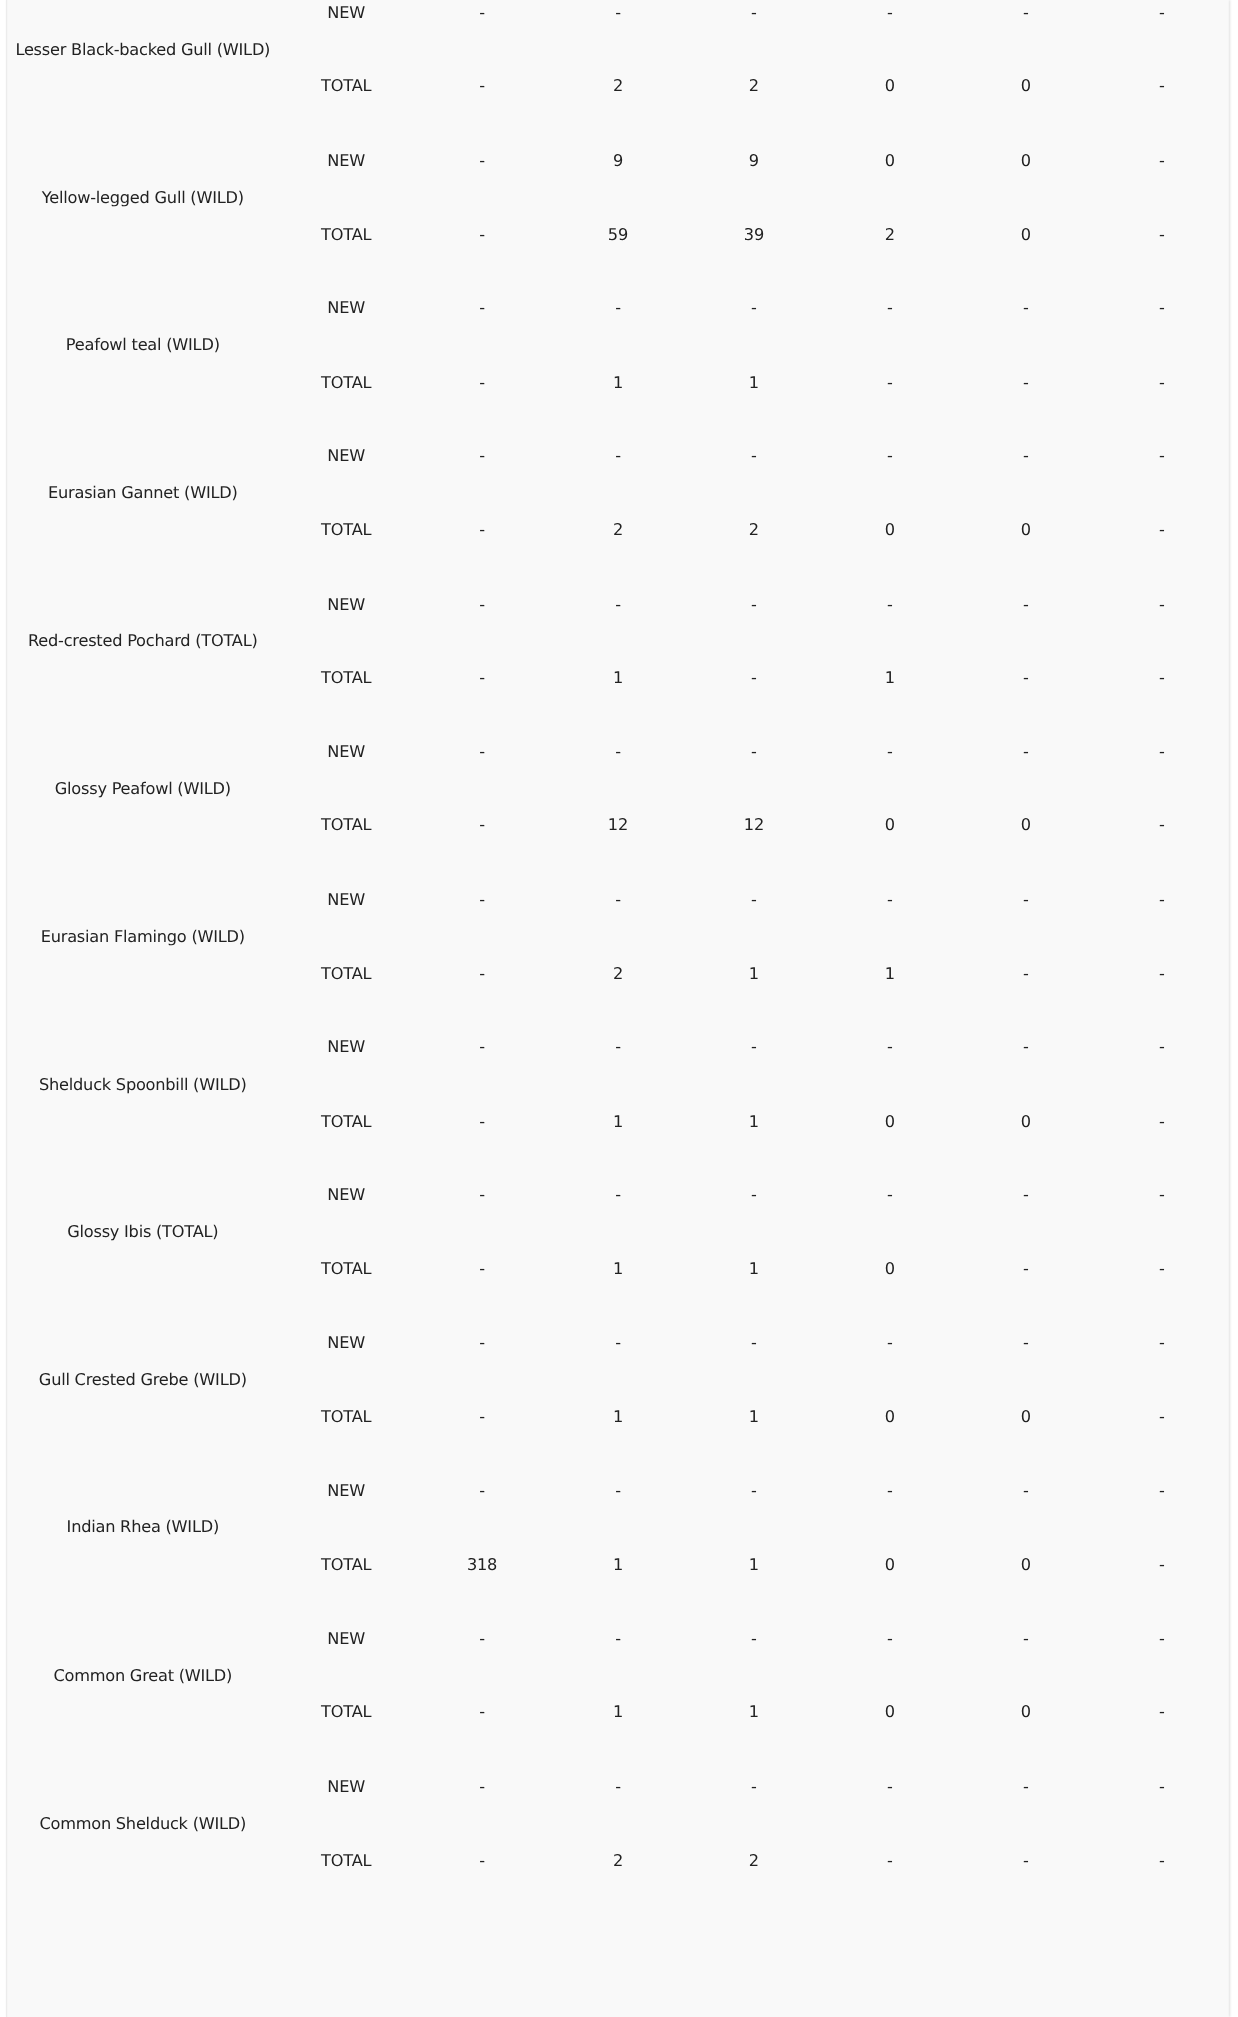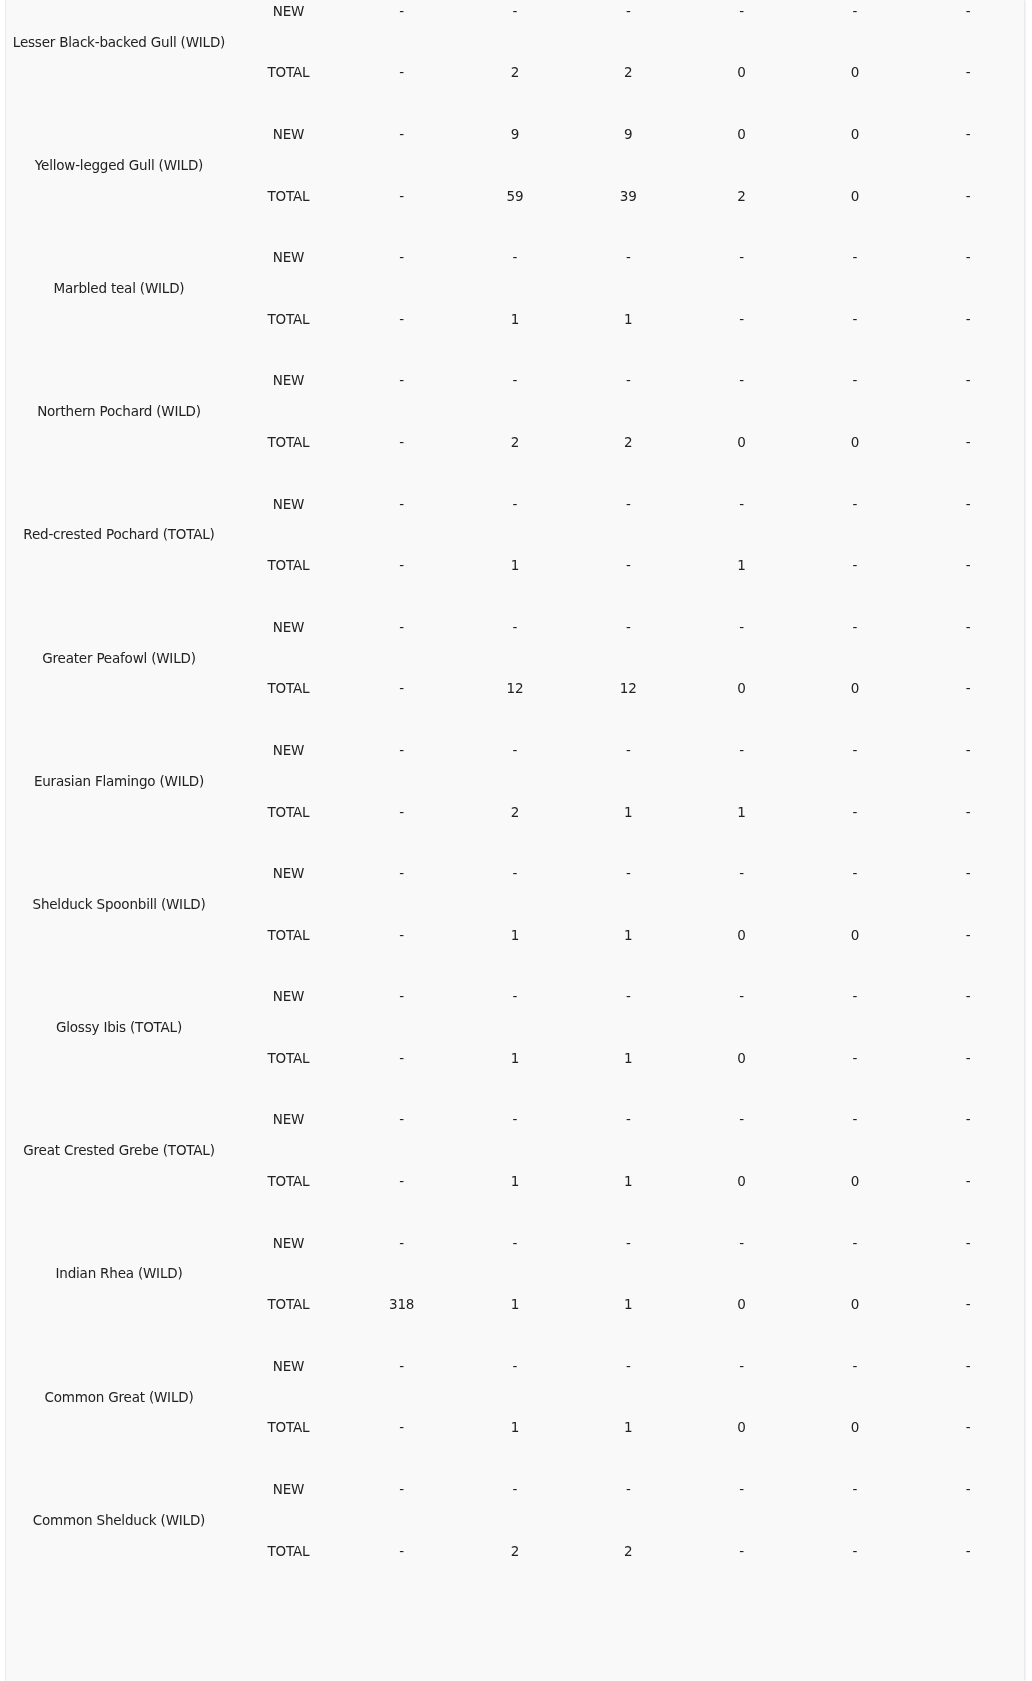--- a/index.html
+++ b/index.html
@@ -81,40 +81,40 @@
         <tr>
           <td class="kind">TOTAL</td>
           <td class="val">-</td>
           <td class="val">59</td>
           <td class="val">39</td>
           <td class="val">2</td>
           <td class="val">0</td>
           <td class="val">-</td>
         </tr>
         <tr>
-          <td class="species" rowspan="2">Marbled teal (WILD)</td>
-          <td class="kind">NEW</td>
-          <td class="val">-</td>
-          <td class="val">-</td>
-          <td class="val">-</td>
-          <td class="val">-</td>
-          <td class="val">-</td>
-          <td class="val">-</td>
-        </tr>
-        <tr>
-          <td class="kind">TOTAL</td>
-          <td class="val">-</td>
-          <td class="val">1</td>
-          <td class="val">1</td>
-          <td class="val">-</td>
-          <td class="val">-</td>
-          <td class="val">-</td>
-        </tr>
-        <tr>
-          <td class="species" rowspan="2">Northern Pochard (WILD)</td>
+          <td class="species" rowspan="2">Peafowl teal (WILD)</td>
+          <td class="kind">NEW</td>
+          <td class="val">-</td>
+          <td class="val">-</td>
+          <td class="val">-</td>
+          <td class="val">-</td>
+          <td class="val">-</td>
+          <td class="val">-</td>
+        </tr>
+        <tr>
+          <td class="kind">TOTAL</td>
+          <td class="val">-</td>
+          <td class="val">1</td>
+          <td class="val">1</td>
+          <td class="val">-</td>
+          <td class="val">-</td>
+          <td class="val">-</td>
+        </tr>
+        <tr>
+          <td class="species" rowspan="2">Eurasian Gannet (WILD)</td>
           <td class="kind">NEW</td>
           <td class="val">-</td>
           <td class="val">-</td>
           <td class="val">-</td>
           <td class="val">-</td>
           <td class="val">-</td>
           <td class="val">-</td>
         </tr>
         <tr>
           <td class="kind">TOTAL</td>
@@ -138,21 +138,21 @@
         <tr>
           <td class="kind">TOTAL</td>
           <td class="val">-</td>
           <td class="val">1</td>
           <td class="val">-</td>
           <td class="val">1</td>
           <td class="val">-</td>
           <td class="val">-</td>
         </tr>
         <tr>
-          <td class="species" rowspan="2">Greater Peafowl (WILD)</td>
+          <td class="species" rowspan="2">Glossy Peafowl (WILD)</td>
           <td class="kind">NEW</td>
           <td class="val">-</td>
           <td class="val">-</td>
           <td class="val">-</td>
           <td class="val">-</td>
           <td class="val">-</td>
           <td class="val">-</td>
         </tr>
         <tr>
           <td class="kind">TOTAL</td>
@@ -214,21 +214,21 @@
         <tr>
           <td class="kind">TOTAL</td>
           <td class="val">-</td>
           <td class="val">1</td>
           <td class="val">1</td>
           <td class="val">0</td>
           <td class="val">-</td>
           <td class="val">-</td>
         </tr>
         <tr>
-          <td class="species" rowspan="2">Great Crested Grebe (TOTAL)</td>
+          <td class="species" rowspan="2">Gull Crested Grebe (WILD)</td>
           <td class="kind">NEW</td>
           <td class="val">-</td>
           <td class="val">-</td>
           <td class="val">-</td>
           <td class="val">-</td>
           <td class="val">-</td>
           <td class="val">-</td>
         </tr>
         <tr>
           <td class="kind">TOTAL</td>

